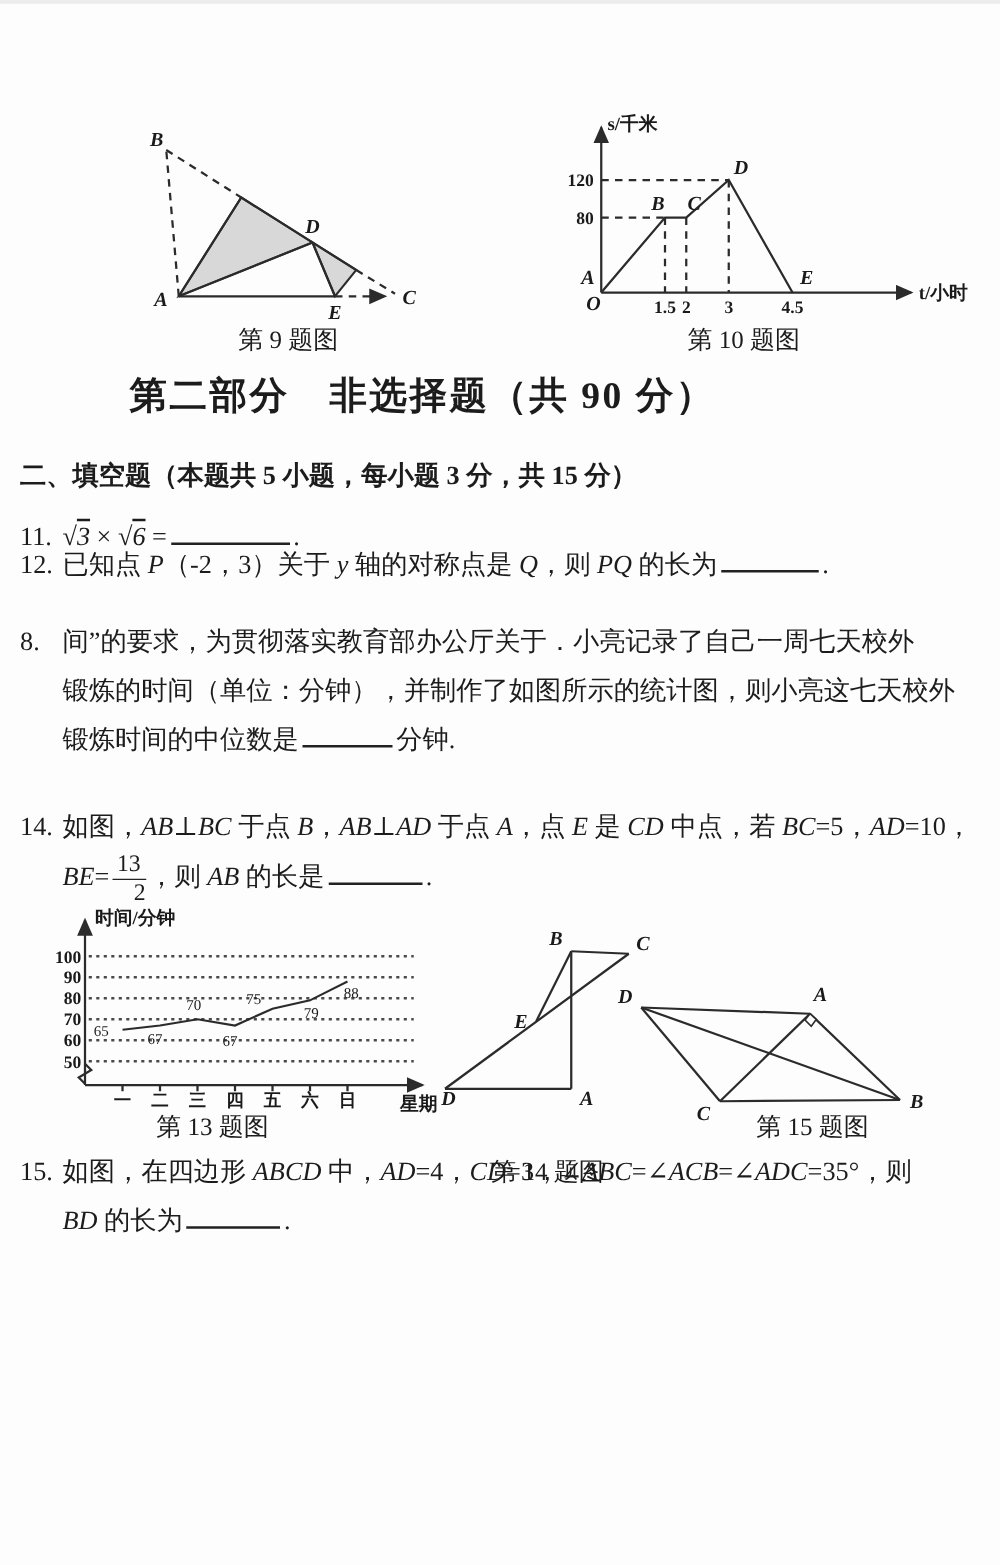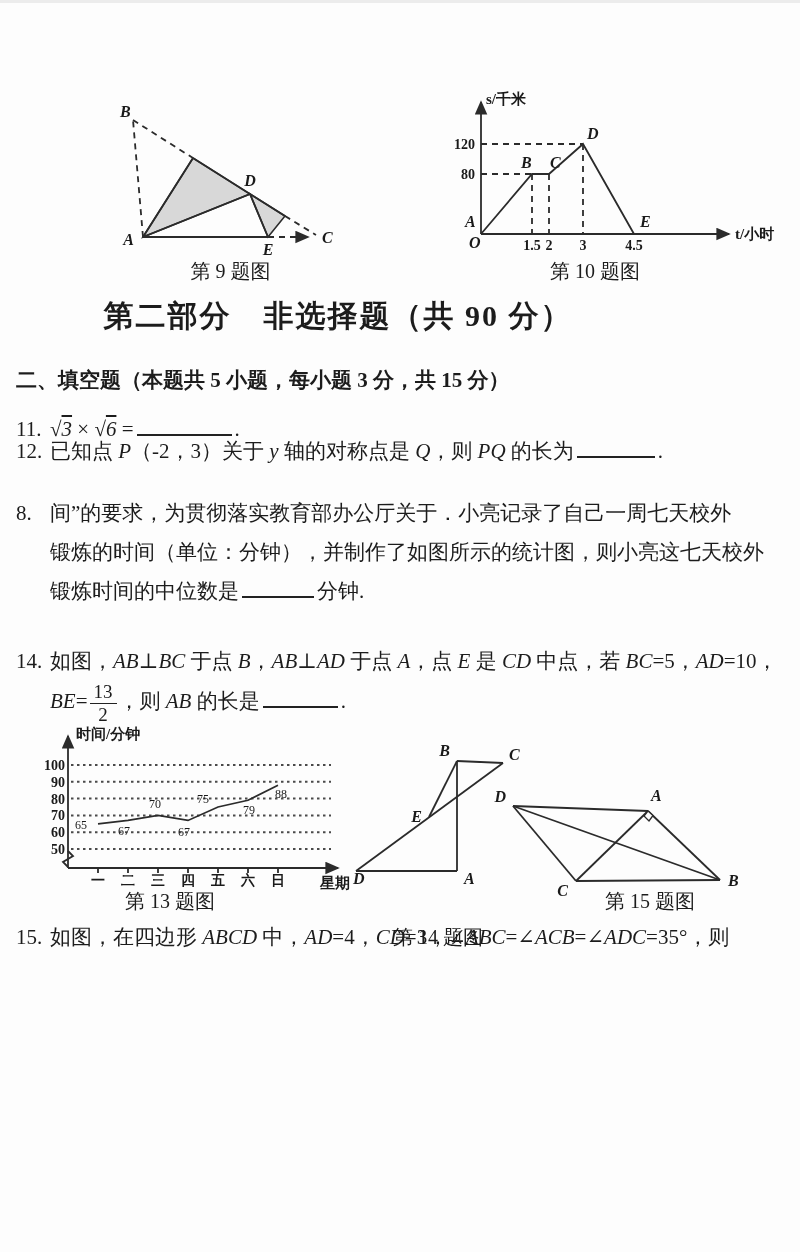--- a/index.html
+++ b/index.html
@@ -19,21 +19,21 @@
     position:absolute;top:366px;left:16px;right:12px;
     font-size:21px;font-weight:bold;
   }
   
   .question{position:absolute;left:16px;right:10px;font-size:21px;}
   .qnum{position:absolute;left:0;top:0;line-height:39px;}
   .qbody{margin-left:34px;}
   .qline{line-height:39px;}
   .ivar{font-style:italic;font-family:"Liberation Serif",serif;}
   .blank{display:inline-block;border-bottom:2px solid #222;height:1em;vertical-align:baseline;margin:0 3px;}
-  .frac{display:inline-block;text-align:center;vertical-align:middle;line-height:1.15;font-size:19px;margin:0 2px;}
+  .frac{display:inline-block;text-align:right;vertical-align:middle;line-height:1.15;font-size:19px;margin:0 2px;}
   .frac .num{display:block;border-bottom:1.6px solid #222;padding:0 4px;}
   .frac .den{display:block;}
   .rad{font-style:italic;}
   .rad .rsign{font-style:normal;}
   .rad .radicand{text-decoration:overline;}
   
   .figcap{position:absolute;font-size:20px;text-align:center;}
   svg{overflow:visible;}
   .fline{stroke:#2b2b2b;stroke-width:1.8;fill:none;}
   .fdash{stroke:#2b2b2b;stroke-width:1.8;fill:none;stroke-dasharray:6 5;}
@@ -132,20 +132,21 @@
       <span class="qnum">14.</span>
       <div class="qbody">
         <div class="qline"><span>如图，</span><span class="ivar">AB</span><span>⊥</span><span class="ivar">BC</span><span> 于点 </span><span class="ivar">B</span><span>，</span><span class="ivar">AB</span><span>⊥</span><span class="ivar">AD</span><span> 于点 </span><span class="ivar">A</span><span>，点 </span><span class="ivar">E</span><span> 是 </span><span class="ivar">CD</span><span> 中点，若 </span><span class="ivar">BC</span><span>=5，</span><span class="ivar">AD</span><span>=10，</span></div>
         <div class="qline"><span class="ivar">BE</span><span>=</span><span class="frac"><span class="num">13</span><span class="den">2</span></span><span>，则 </span><span class="ivar">AB</span><span> 的长是</span><span class="blank" style="width: 75px;"></span><span>.</span></div>
       </div>
     </div>
     <div class="question" style="top: 918px;">
       <span class="qnum">15.</span>
       <div class="qbody">
         <div class="qline"><span>如图，在四边形 </span><span class="ivar">ABCD</span><span> 中，</span><span class="ivar">AD</span><span>=4，</span><span class="ivar">CD</span><span>=3，∠</span><span class="ivar">ABC</span><span>=∠</span><span class="ivar">ACB</span><span>=∠</span><span class="ivar">ADC</span><span>=35°，则</span></div>
+        <div class="qline"><span class="ivar">BD</span><span> 的长为</span><span class="blank" style="width: 75px;"></span><span>.</span></div>
       </div>
     </div>
   </div>
 
 <svg id="fig13-svg" class="abs" style="left:43px;top:722px;" width="330" height="200" viewBox="0 0 330 200">
   <defs>
     <marker id="ah13" markerWidth="9" markerHeight="8" refX="7" refY="3.5" orient="auto">
       <path d="M0,0 L8,3.5 L0,7 Z" fill="#2b2b2b"></path>
     </marker>
   </defs>

